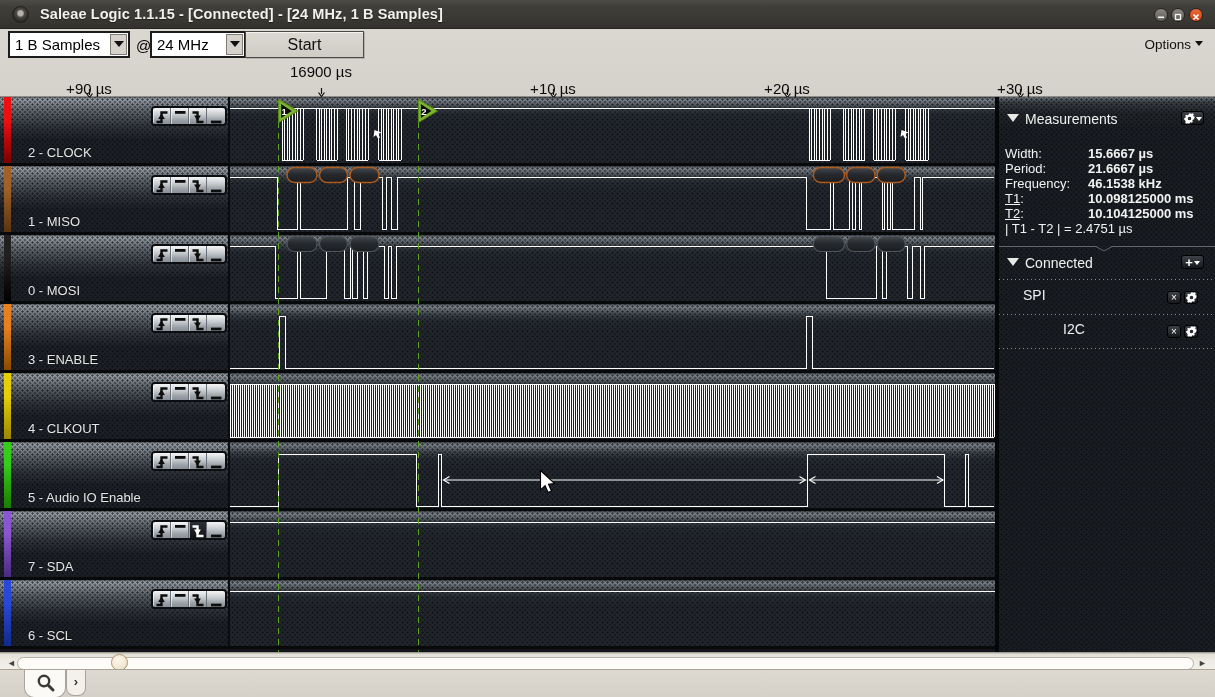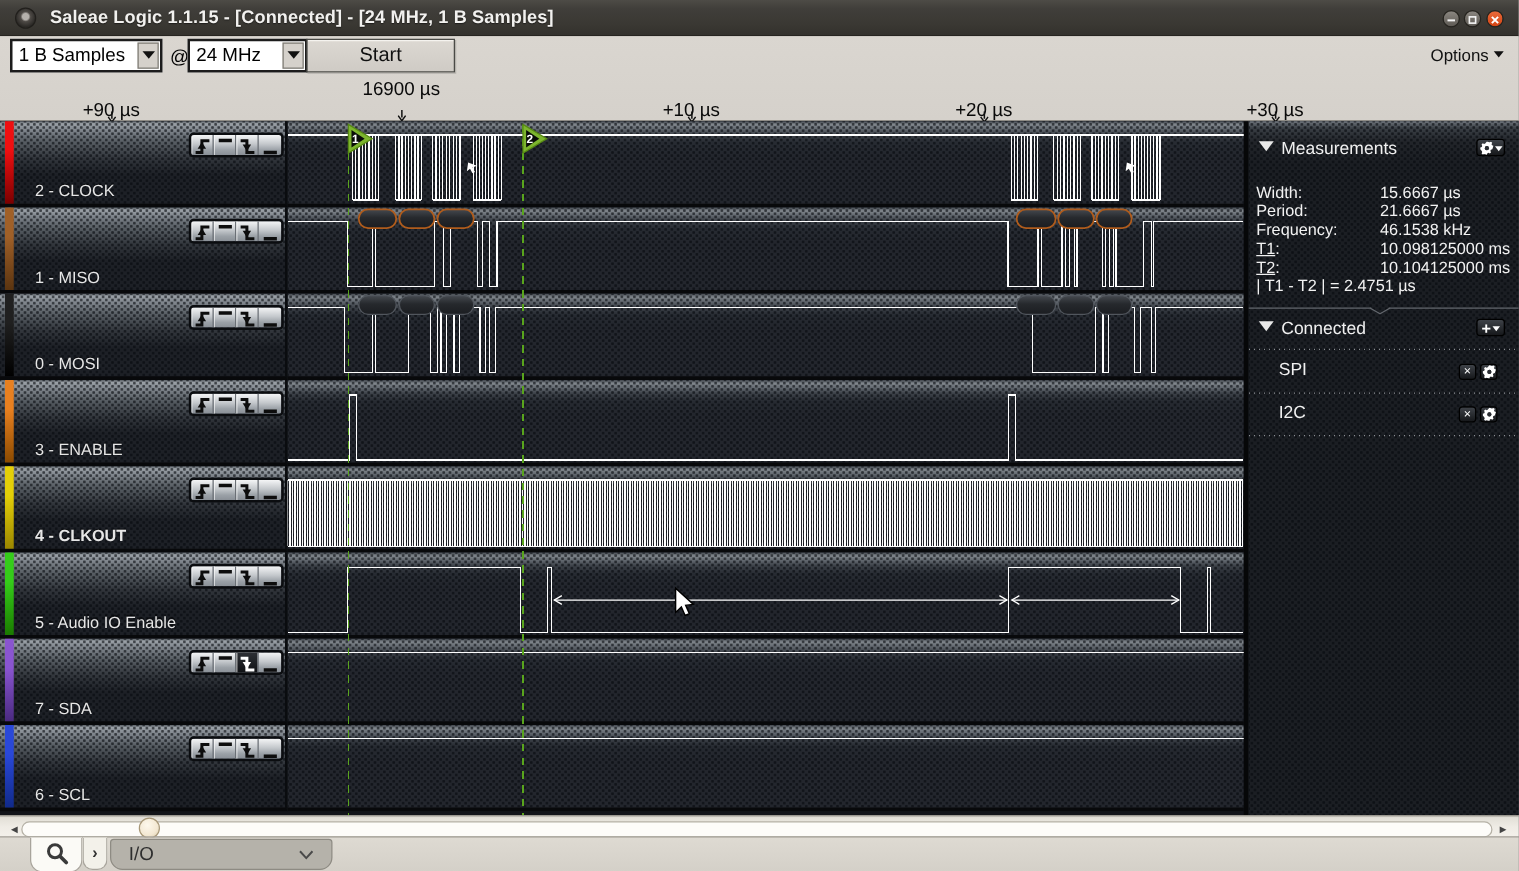--- a/index.html
+++ b/index.html
@@ -70,21 +70,21 @@
     radial-gradient(circle, rgba(6,9,14,.62) 0.9px, rgba(0,0,0,0) 1.35px),
     linear-gradient(180deg, #70767d 0%, #3a3f45 1%, #22252a 3%, #1b1e23 6%);
   background-size:5px 5px,5px 5px,100% 100%;
   background-position:0 0,2.5px 2.5px,0 0; }
 .rsechead { position:absolute; left:8px; }
 .tri { display:inline-block; border:6px solid transparent; border-top:8px solid #e8e8e8;
   vertical-align:-4px; margin-right:6px; }
 .rht { font-size:14px; color:#f0f0f0;margin-top:13px; }
 .mrow { position:absolute; left:6px; width:204px; font-size:13px; color:#f2f2f2; }
 .mk { position:absolute; left:0; }
-.mv { position:absolute; left:99px; }
+.mv { position:absolute; left:83px;font-weight:bold; }
 .rbtn { position:absolute; left:182px; width:23px; height:14px; border-radius:3px;
   background:linear-gradient(180deg,#3e4248 0,#16181b 100%); border:1px solid #000;
   display:flex; align-items:center; justify-content:center; gap:1px; }
 .bdown { display:inline-block; border:3px solid transparent; border-top:4px solid #fff; margin-top:4px; }
 .notchline { position:absolute; left:0; width:216px; height:5px; }
 .notchline:before { content:""; position:absolute; left:0; top:0; width:98px; height:1px; background:#62666c; }
 .notchline:after { content:""; position:absolute; left:112px; top:0; width:104px; height:1px; background:#62666c; }
 .notchline svg { position:absolute; left:97px; top:0; }
 .dotline { position:absolute; left:0; width:216px; height:1px;
   background-image:repeating-linear-gradient(90deg,#8a8d92 0 1px,transparent 1px 4px); }
@@ -276,21 +276,21 @@
           <path d="M7.5,13 l-3.4,-5.4 h6.8 z" fill="#0d0d0d"></path>
         </svg>
       </div>
       <div class="tc">
         <svg width="17" height="17" viewBox="0 0 17 17">
           <rect x="3" y="12.6" width="10.5" height="2.8" fill="#0d0d0d"></rect>
         </svg>
       </div>
     </div>
 </div>
-<div class="chrow" style="top:373px;font-weight:bold;">
+<div class="chrow" style="top:373px;">
 <div class="cstrip" style="background:linear-gradient(180deg,#e4cf08 0%,#e4cf08 35%,#9a8600 100%);"></div>
 <div class="clabel">4 - CLKOUT</div>
 <div class="trig">
       <div class="tc">
         <svg width="17" height="17" viewBox="0 0 17 17">
           <path d="M2.5,14 H7.5 V4.5 H13.5" stroke="#0d0d0d" stroke-width="2.4" fill="none"></path>
           <path d="M7.5,5.6 l-3.4,5.4 h6.8 z" fill="#0d0d0d"></path>
         </svg>
       </div>
       <div class="tc">
@@ -444,21 +444,21 @@
  <div class="abtns" style="top:194px;">
       <div class="sq">×</div>
       <div class="sq">
         <svg width="11" height="11" viewBox="0 0 24 24">
           <path fill="#fff" d="M12 8.5A3.5 3.5 0 1 0 12 15.5 3.5 3.5 0 0 0 12 8.5zm9.5 5.5l-2.6.9a7 7 0 0 1-.8 1.9l1.2 2.4-2.1 2.1-2.4-1.2a7 7 0 0 1-1.9.8L12 23.5l-2.9-.6a7 7 0 0 1-1.9-.8l-2.4 1.2-2.1-2.1 1.2-2.4a7 7 0 0 1-.8-1.9L.5 14v-3l2.6-.9a7 7 0 0 1 .8-1.9L2.7 5.8l2.1-2.1 2.4 1.2a7 7 0 0 1 1.9-.8L12 .5l2.9.6a7 7 0 0 1 1.9.8l2.4-1.2 2.1 2.1-1.2 2.4a7 7 0 0 1 .8 1.9l2.6.9z"></path>
           <circle cx="12" cy="12" r="3.6" fill="#2a2d32"></circle>
         </svg>
       </div>
     </div>
  <div class="dotline" style="top:217px;"></div>
- <div class="aname" style="top:224px;">I2C</div>
+ <div class="aname" style="top:224px;margin-left:40px;">I2C</div>
  <div class="abtns" style="top:228px;">
       <div class="sq">×</div>
       <div class="sq">
         <svg width="11" height="11" viewBox="0 0 24 24">
           <path fill="#fff" d="M12 8.5A3.5 3.5 0 1 0 12 15.5 3.5 3.5 0 0 0 12 8.5zm9.5 5.5l-2.6.9a7 7 0 0 1-.8 1.9l1.2 2.4-2.1 2.1-2.4-1.2a7 7 0 0 1-1.9.8L12 23.5l-2.9-.6a7 7 0 0 1-1.9-.8l-2.4 1.2-2.1-2.1 1.2-2.4a7 7 0 0 1-.8-1.9L.5 14v-3l2.6-.9a7 7 0 0 1 .8-1.9L2.7 5.8l2.1-2.1 2.4 1.2a7 7 0 0 1 1.9-.8L12 .5l2.9.6a7 7 0 0 1 1.9.8l2.4-1.2 2.1 2.1-1.2 2.4a7 7 0 0 1 .8 1.9l2.6.9z"></path>
           <circle cx="12" cy="12" r="3.6" fill="#2a2d32"></circle>
         </svg>
       </div>
     </div>
  <div class="dotline" style="top:251px;"></div>
@@ -528,19 +528,13 @@
 </div>
 
 <div class="statusbar">
  <div class="stab1">
       <svg width="26" height="26" viewBox="0 0 26 26" style="position:absolute;left:8px;top:1px;">
         <circle cx="11" cy="10" r="5.2" fill="none" stroke="#3a3a3a" stroke-width="2.4"></circle>
         <path d="M15,14 L20,19" stroke="#3a3a3a" stroke-width="3" stroke-linecap="round"></path>
       </svg>
     </div>
  <div class="stab2">›</div>
- <div class="iodrop">
-      <span class="iot">I/O</span>
-      <svg class="chev2" width="12" height="8" viewBox="0 0 12 8" style="position:absolute;right:14px;top:8px;">
-        <path d="M1,1 L6,6.5 L11,1" stroke="#4a4a4a" stroke-width="1.6" fill="none"></path>
-      </svg>
-    </div>
 </div>
 
 </body></html>

